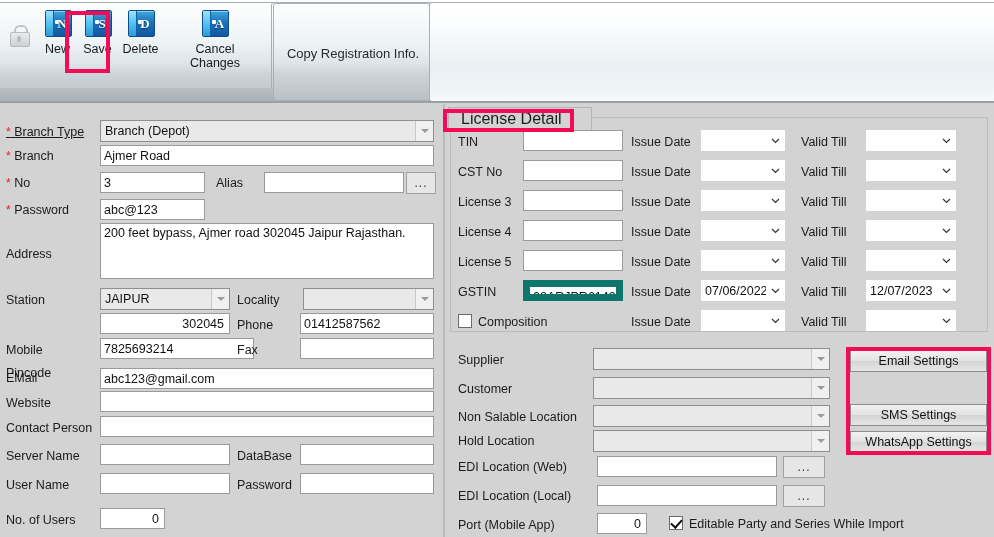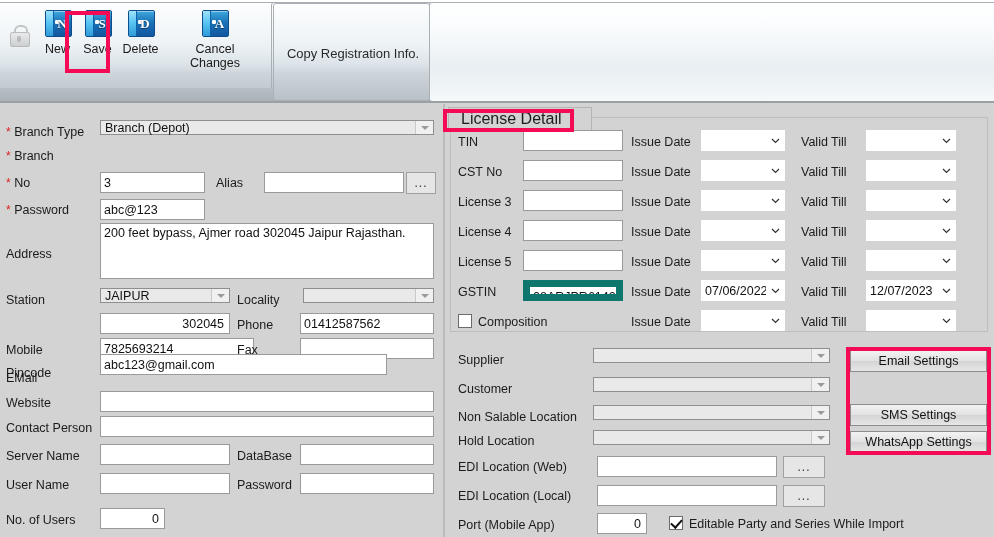--- a/index.html
+++ b/index.html
@@ -101,21 +101,21 @@
   }
   .txt.ralign{text-align:right;padding-right:5px;}
   .txt.focusbox{border:7px solid #0f766e;box-shadow:inset 0 0 0 1px #ffffff;}
   .area{
     position:absolute;background:#ffffff;border:1px solid #9a9a9a;box-sizing:border-box;
     font-family:"Liberation Sans",sans-serif;font-size:12.5px;color:#111;padding:1px 3px;
     line-height:16px;resize:none;outline:none;
   }
   .combo{
     position:absolute;background:#e9e9e9;border:1px solid #8f8f8f;box-sizing:border-box;
-    height:15px;display:flex;align-items:center;
+    height:22px;display:flex;align-items:center;
   }
   .combo .val{flex:1;padding-left:4px;font-size:12.5px;color:#111;overflow:hidden;white-space:nowrap;}
   .combo .arw{
     width:17px;height:100%;display:flex;align-items:center;justify-content:center;
     background:#f0f0f0;border-left:1px solid #c9c9c9;
   }
   .combo .arw i{
     display:block;width:0;height:0;border-left:4px solid transparent;border-right:4px solid transparent;
     border-top:4px solid #9a9a9a;
   }
@@ -228,29 +228,30 @@
     </div>
 
     <div class="tb-underline"></div>
   </div>
 
   <div class="content">
     <div class="vdiv"></div>
 
     <div class="left">
 
-      <label class="fl" style="left:6px;top:21px;"><span class="req">*</span> <span>Branch Type</span></label>
+      <label class="fl" style="left:6px;top:21px;text-decoration:underline;"><span class="req">*</span> <span>Branch Type</span></label>
       <div class="combo" style="left:100px;top:16px;width:334px;">
         <span class="val">Branch (Depot)</span>
         <span class="arw">
             <i></i>
           </span>
       </div>
 
       <label class="fl" style="left:6px;top:45px;"><span class="req">*</span> <span>Branch</span></label>
+      <div class="txt" style="left:100px;top:41px;width:334px;">Ajmer Road</div>
 
       <label class="fl" style="left:6px;top:72px;"><span class="req">*</span> <span>No</span></label>
       <div class="txt" style="left:100px;top:68px;width:105px;">3</div>
       <label class="fl" style="left:216px;top:72px;text-align:center;">Alias</label>
       <div class="txt" style="left:264px;top:68px;width:140px;"></div>
       <div class="dots" style="left:406px;top:68px;">...</div>
 
       <label class="fl" style="left:6px;top:99px;"><span class="req">*</span> <span>Password</span></label>
       <div class="txt" style="left:100px;top:95px;width:105px;">abc@123</div>
 
@@ -276,21 +277,21 @@
       <div class="txt ralign" style="left:100px;top:209px;width:130px;">302045</div>
       <label class="fl" style="left:237px;top:214px;">Phone</label>
       <div class="txt" style="left:300px;top:209px;width:134px;">01412587562</div>
 
       <label class="fl" style="left:6px;top:239px;">Mobile</label>
       <div class="txt" style="left:100px;top:234px;width:154px;">7825693214</div>
       <label class="fl" style="left:237px;top:239px;text-align:right;">Fax</label>
       <div class="txt" style="left:300px;top:234px;width:134px;"></div>
 
       <label class="fl" style="left:6px;top:267px;">EMail</label>
-      <div class="txt" style="left:100px;top:250px;width:287px;">abc123@gmail.com</div>
+      <div class="txt" style="left:100px;top:264px;width:334px;">abc123@gmail.com</div>
 
       <label class="fl" style="left:6px;top:292px;">Website</label>
       <div class="txt" style="left:100px;top:287px;width:334px;"></div>
 
       <label class="fl" style="left:6px;top:317px;">Contact Person</label>
       <div class="txt" style="left:100px;top:312px;width:334px;"></div>
 
       <label class="fl" style="left:6px;top:345px;">Server Name</label>
       <div class="txt" style="left:100px;top:340px;width:130px;"></div>
       <label class="fl" style="left:237px;top:345px;">DataBase</label>

